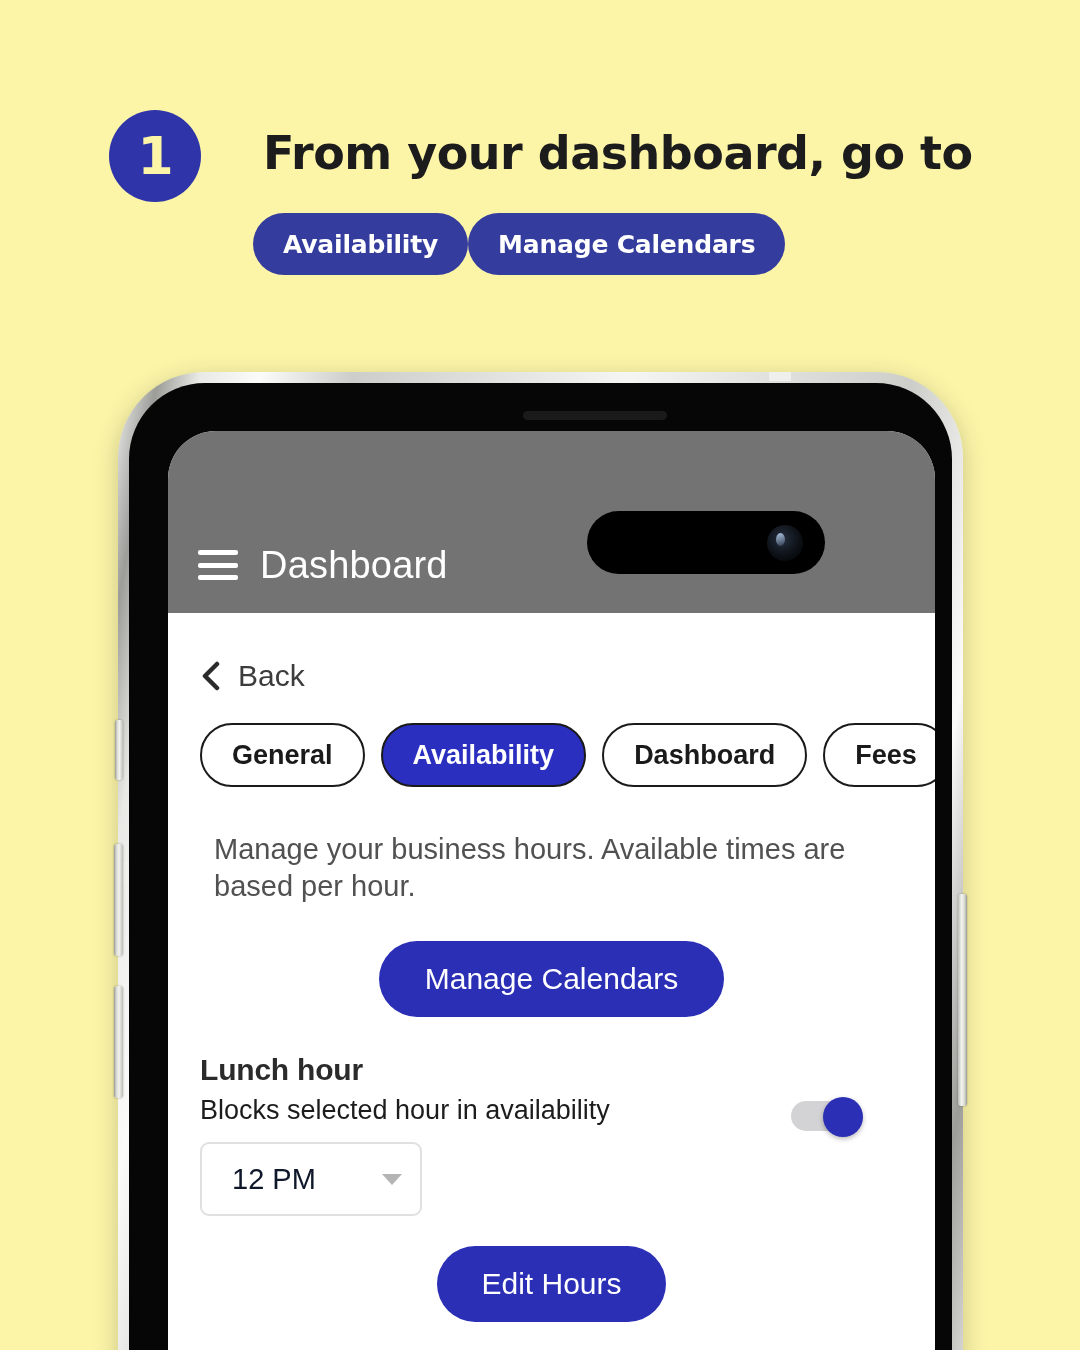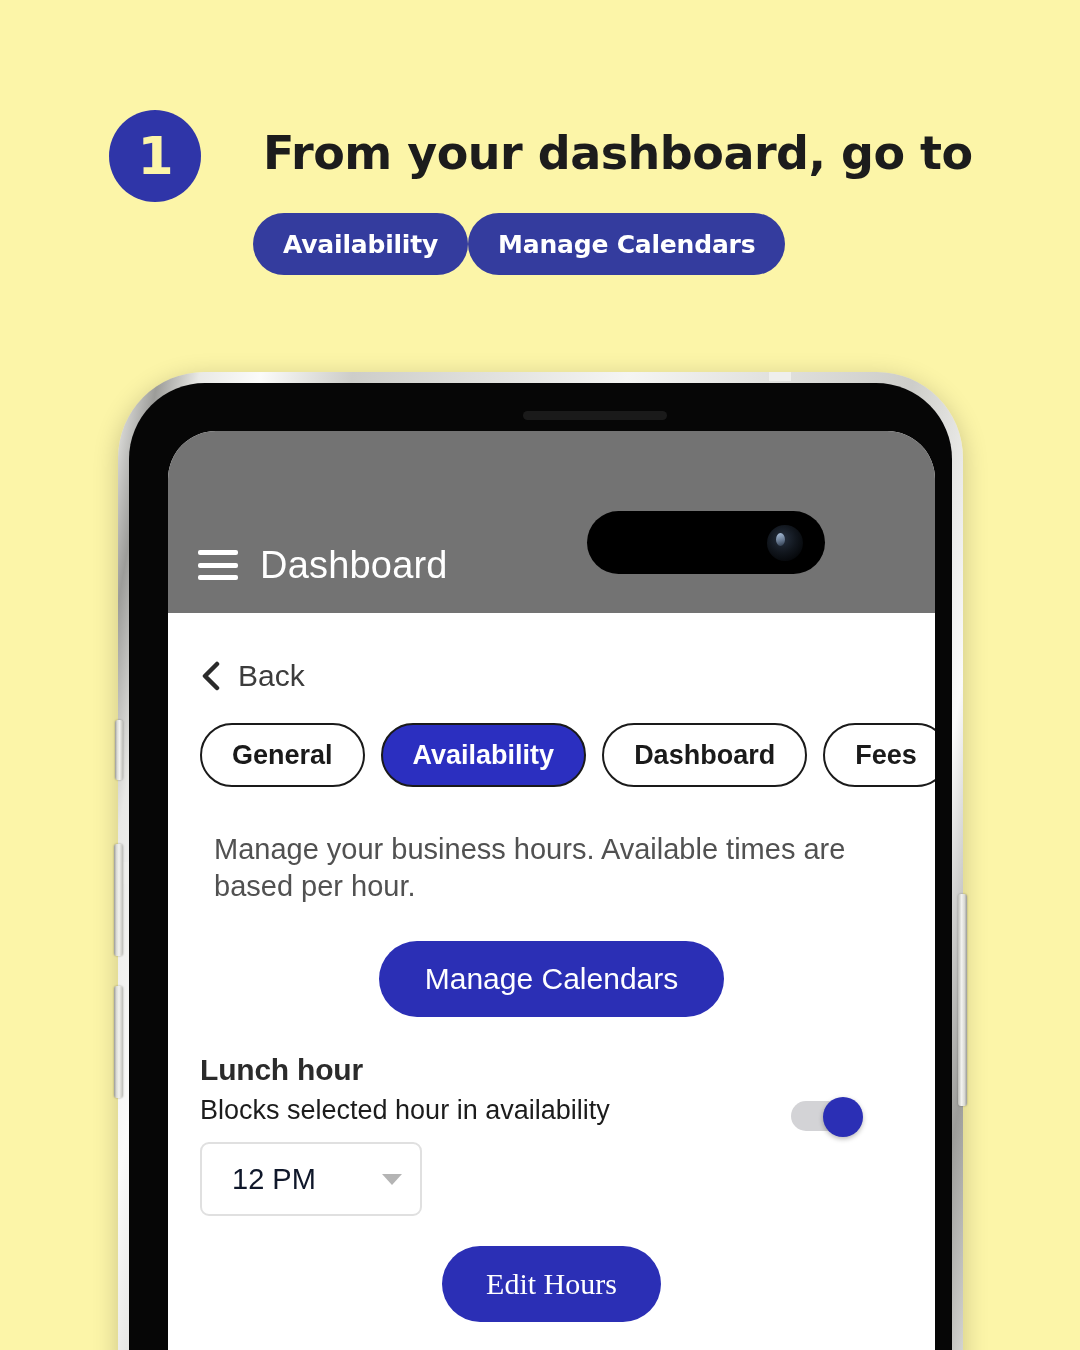--- a/index.html
+++ b/index.html
@@ -236,21 +236,21 @@
     border-left: 10px solid transparent;
     border-right: 10px solid transparent;
     border-top: 11px solid #B4B4B4;
   }
 
   #edit-hours-btn {
     display: block; margin: 30px auto 0 auto;
     background: #2B2FB5; color: #FFFFFF;
     border: none; border-radius: 44px;
     height: 76px; padding: 0 44px;
-    font-family: Liberation Serif, serif;
+    font-family: Liberation Sans, sans-serif;
     font-size: 30px; cursor: pointer;
   }
 
   
   .side-btn {
     position: absolute;
     background: linear-gradient(90deg, #9a9a96 0%, #d9d9d4 26%, #f3f3ef 56%, #bcbcb7 100%);
     border-radius: 3px;
     box-shadow: 0 0 2px rgba(0,0,0,0.35);
   }

